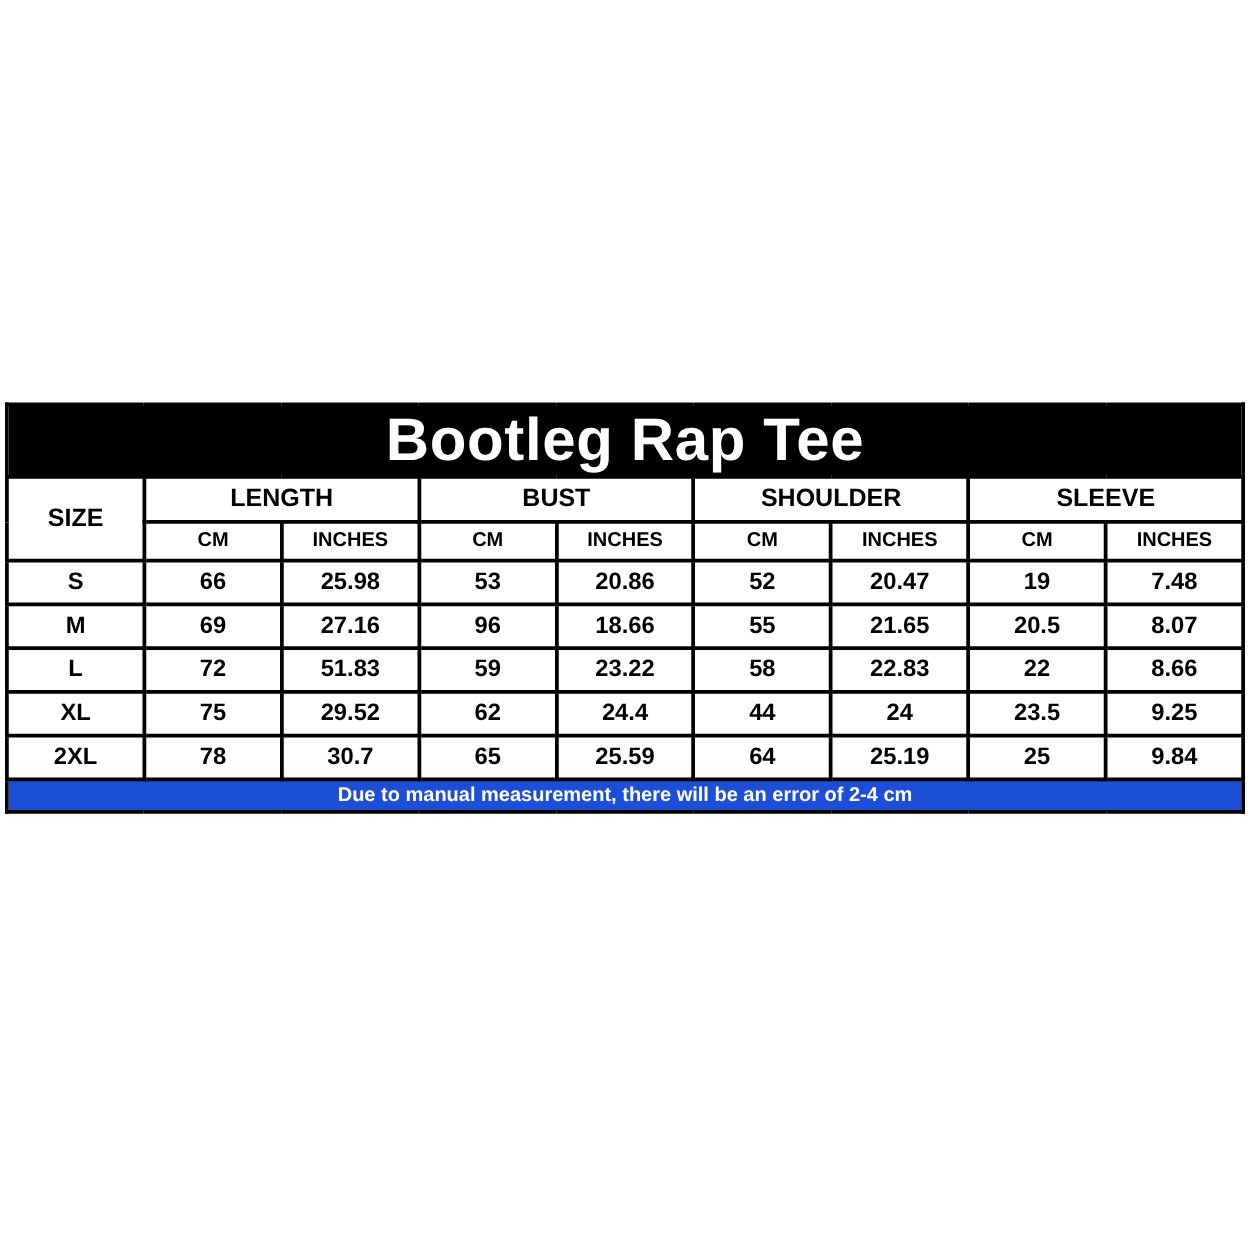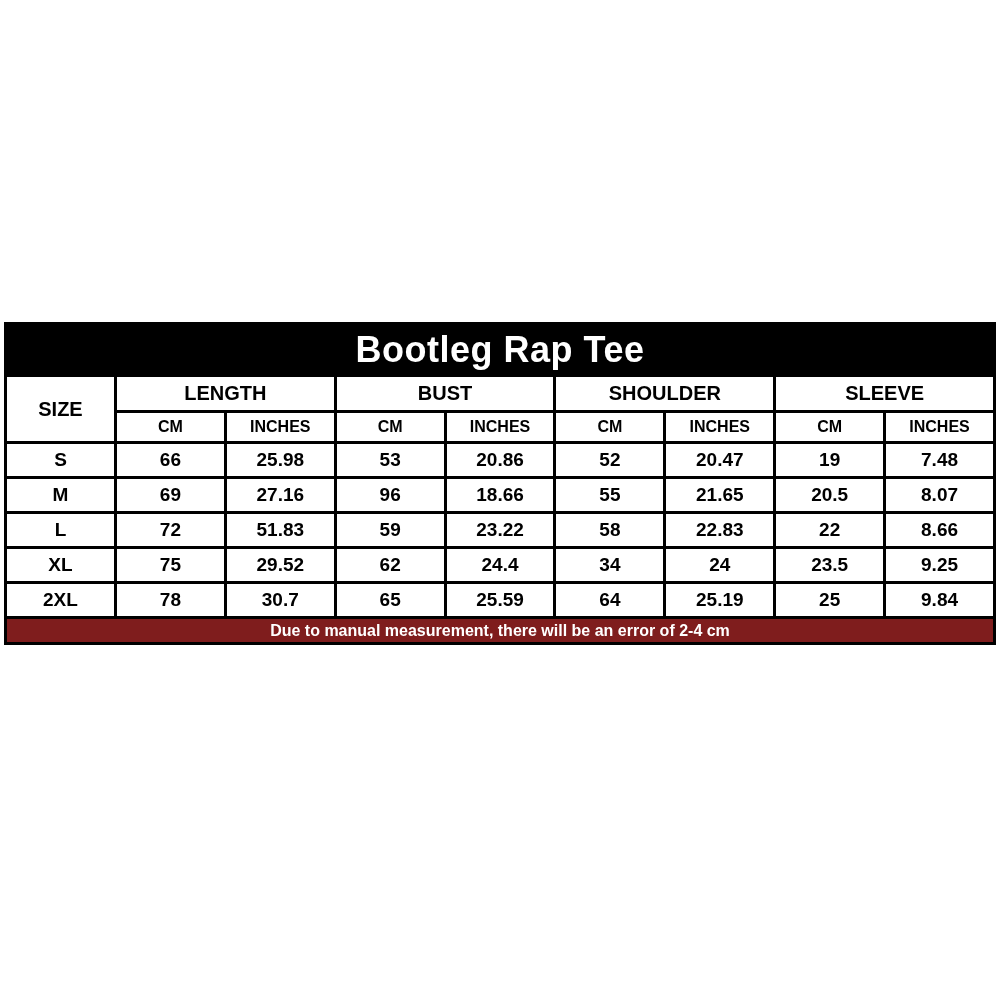--- a/index.html
+++ b/index.html
@@ -30,39 +30,39 @@
     font-weight: bold;
     color: #000000;
     background: #ffffff;
     padding: 0;
     overflow: hidden;
     white-space: nowrap;
   }
   tr.title-row td {
     background: #000000;
     color: #ffffff;
-    font-size: 36px;
+    font-size: 48px;
     letter-spacing: 0.5px;
     height: 49px;
     text-align: center;
   }
   tr.group-row th {
     font-size: 20px;
     height: 33px;
   }
   tr.unit-row th {
     font-size: 16px;
     height: 28px;
   }
   tr.data-row td {
     font-size: 19px;
     height: 32px;
   }
   tr.footer-row td {
-    background: #7f1d1d;
+    background: #1d4ed8;
     color: #ffffff;
     font-size: 16px;
     height: 23px;
   }
 </style>
 </head>
 <body>
 
 <div class="page">
   <table class="size-chart">
@@ -137,21 +137,21 @@
       <td>22</td>
       <td>8.66</td>
     </tr>
 
     <tr class="data-row">
       <td>XL</td>
       <td>75</td>
       <td>29.52</td>
       <td>62</td>
       <td>24.4</td>
-      <td>34</td>
+      <td>44</td>
       <td>24</td>
       <td>23.5</td>
       <td>9.25</td>
     </tr>
 
     <tr class="data-row">
       <td>2XL</td>
       <td>78</td>
       <td>30.7</td>
       <td>65</td>

